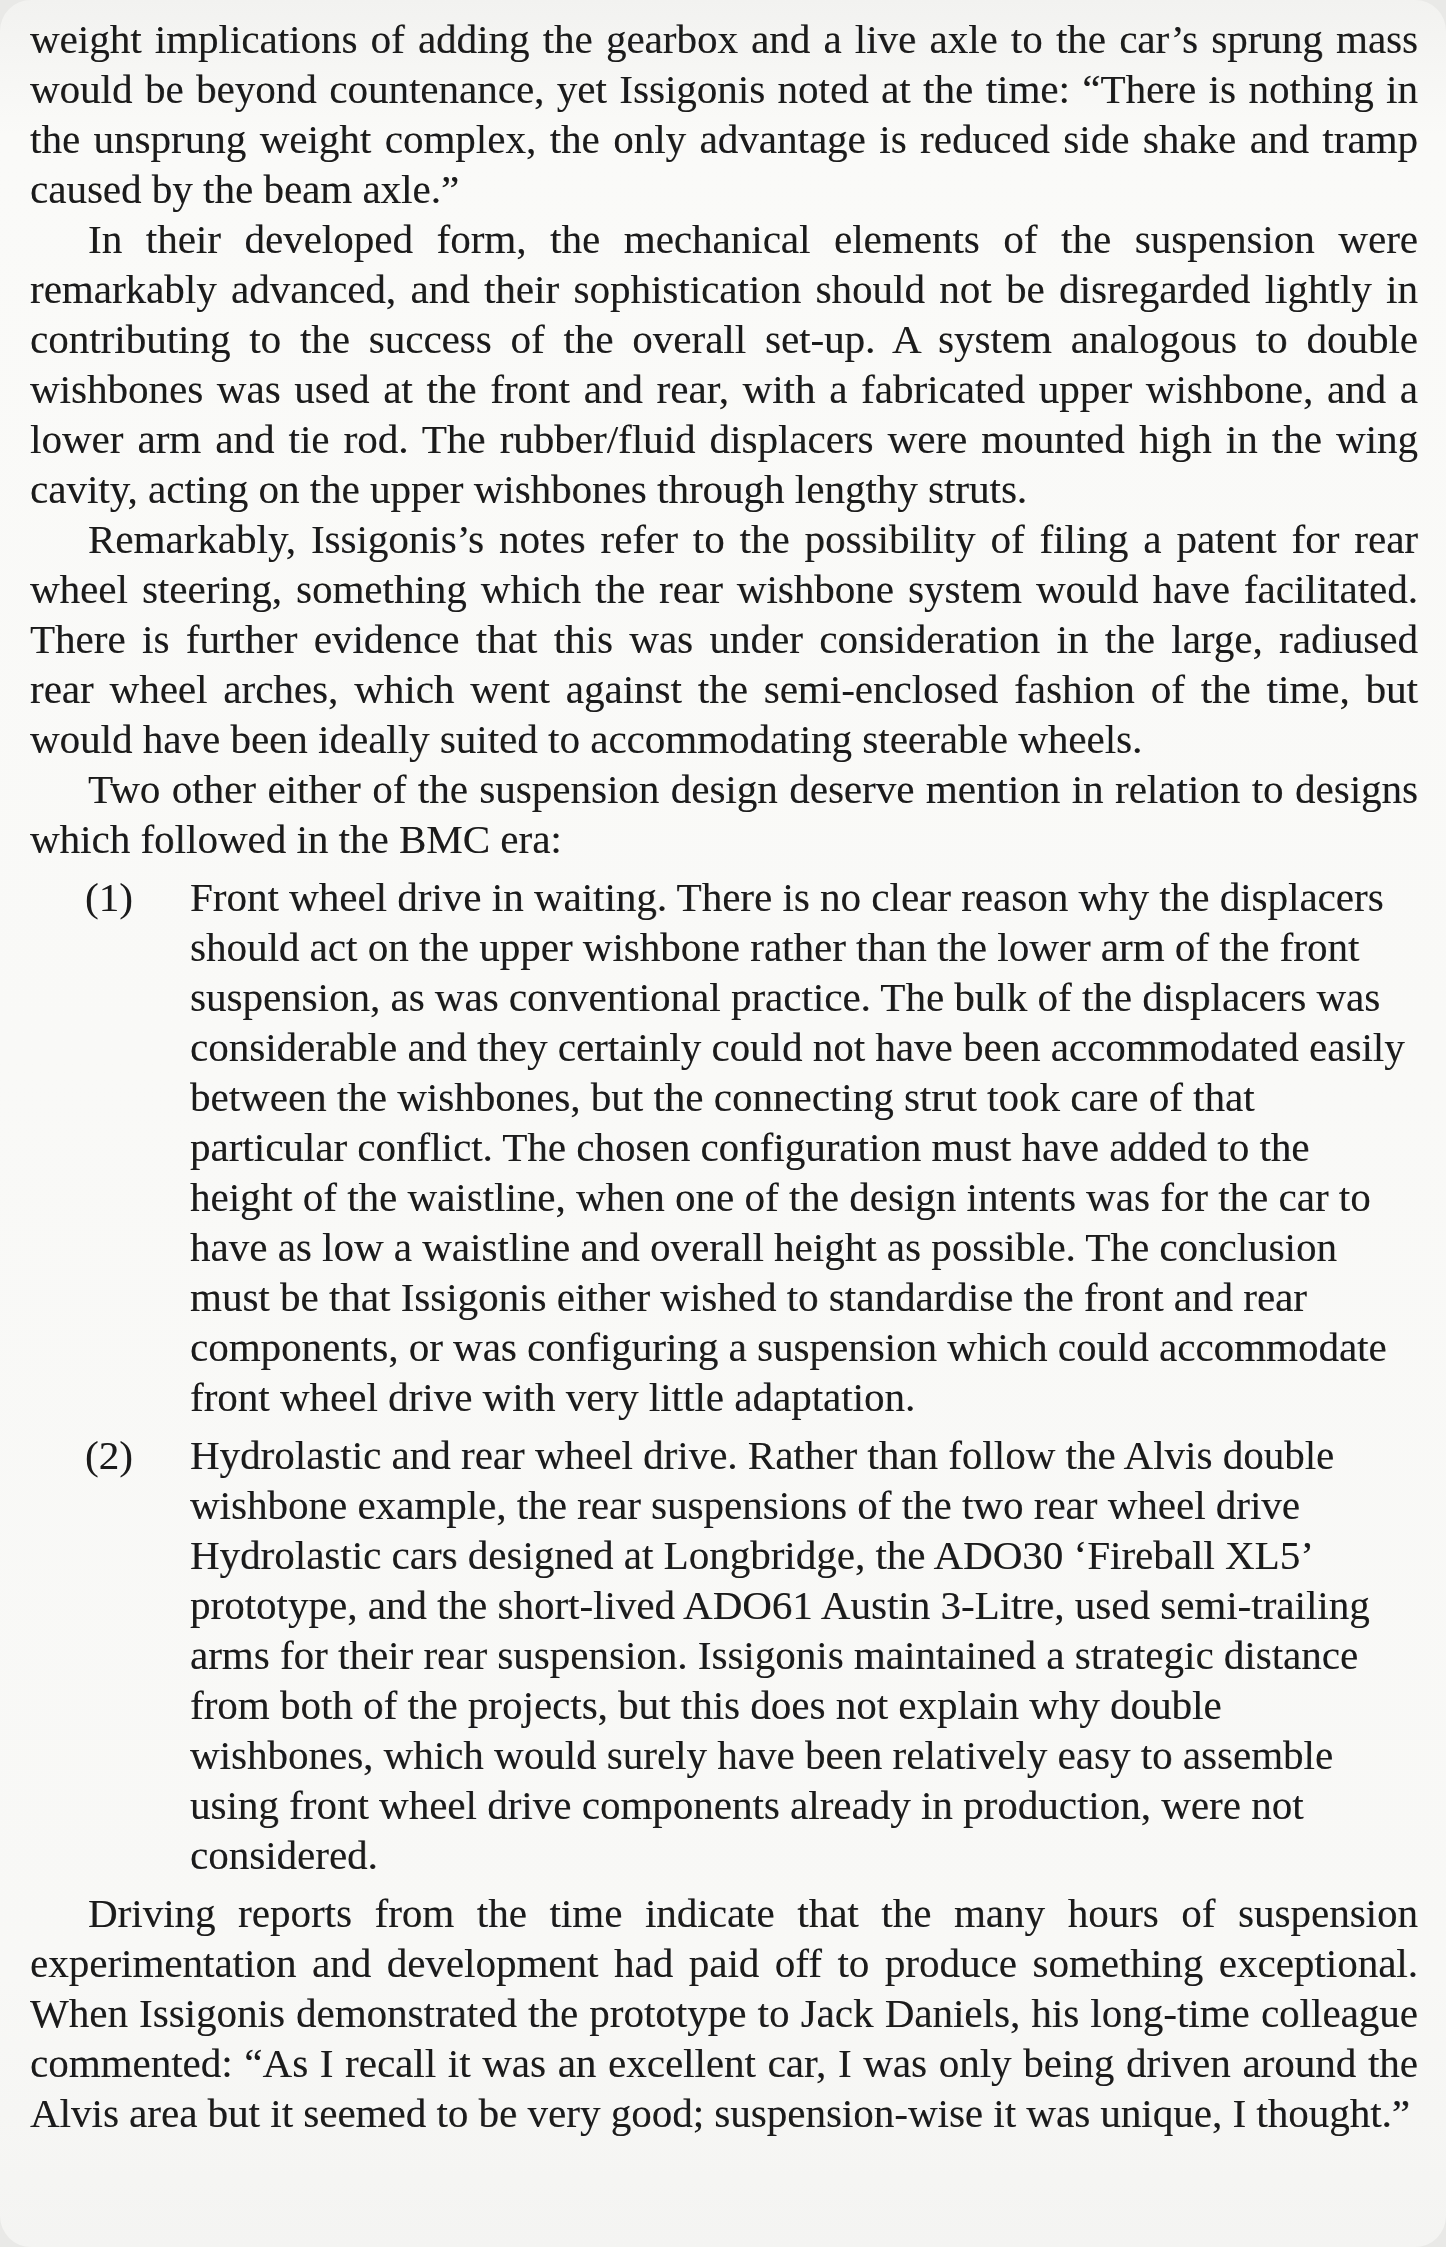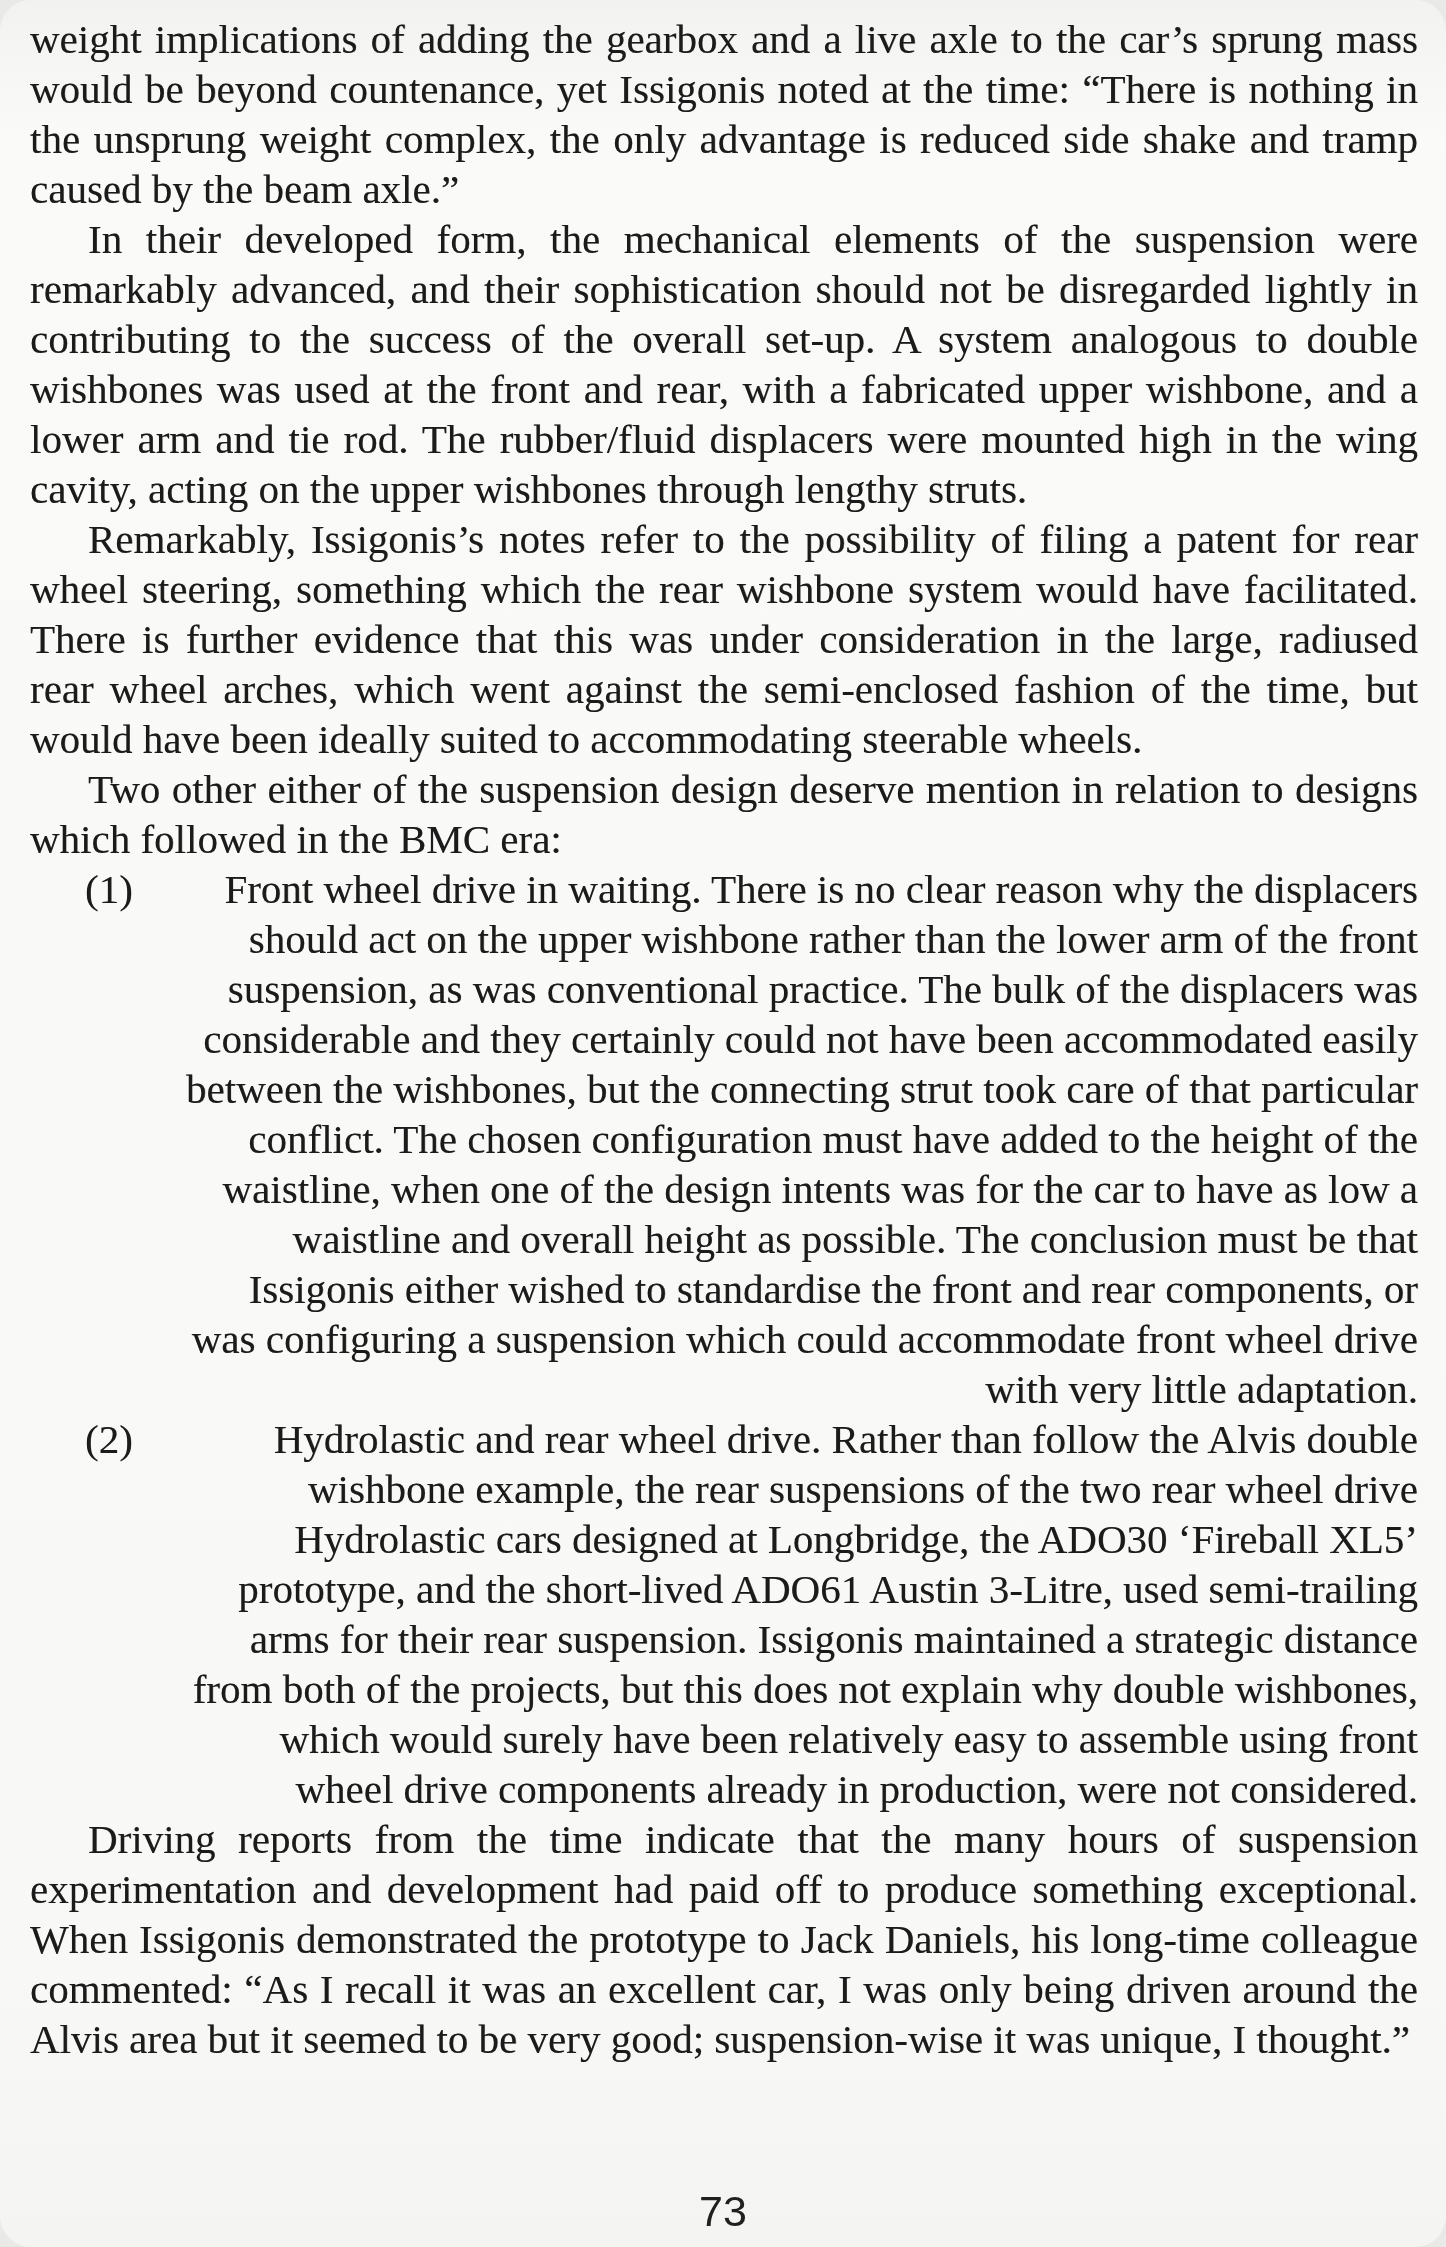--- a/index.html
+++ b/index.html
@@ -45,22 +45,22 @@
   }
 
   .list-marker {
     position: absolute;
     left: -97px;
     top: 0;
     text-shadow: 0.3px 0.3px 0.6px rgba(25, 25, 25, 0.45);
   }
 
   .item-text {
-    margin: 0;
-    text-align: right;
+    margin: 8px;
+    text-align: left;
     text-shadow: 0.3px 0.3px 0.6px rgba(25, 25, 25, 0.45);
   }
 
   .page-number {
     position: absolute;
     top: 2186px;
     left: 0;
     width: 100%;
     text-align: center;
     font-family: "Liberation Sans", "DejaVu Sans", sans-serif;
@@ -90,14 +90,13 @@
 
     <div class="list-item">
       <span class="list-marker">(2)</span>
       <p class="item-text">Hydrolastic and rear wheel drive. Rather than follow the Alvis double wishbone example, the rear suspensions of the two rear wheel drive Hydrolastic cars designed at Longbridge, the ADO30 ‘Fireball XL5’ prototype, and the short-lived ADO61 Austin 3-Litre, used semi-trailing arms for their rear suspension. Issigonis maintained a strategic distance from both of the projects, but this does not explain why double wishbones, which would surely have been relatively easy to assemble using front wheel drive components already in production, were not considered.</p>
     </div>
 
     <p class="para indented">Driving reports from the time indicate that the many hours of suspension experimentation and development had paid off to produce something exceptional. When Issigonis demonstrated the prototype to Jack Daniels, his long-time colleague commented: “As I recall it was an excellent car, I was only being driven around the Alvis area but it seemed to be very good; suspension-wise it was unique, I thought.”</p>
 
   </div>
 
-  <div class="page-number">73</div>
 </div>
 
 </body></html>

